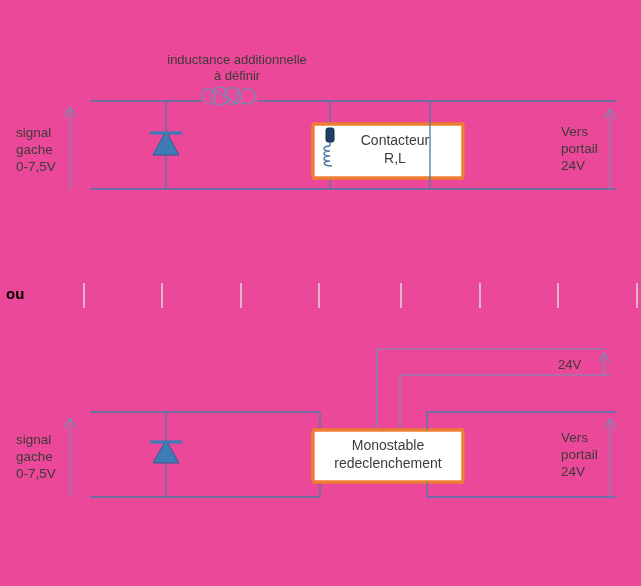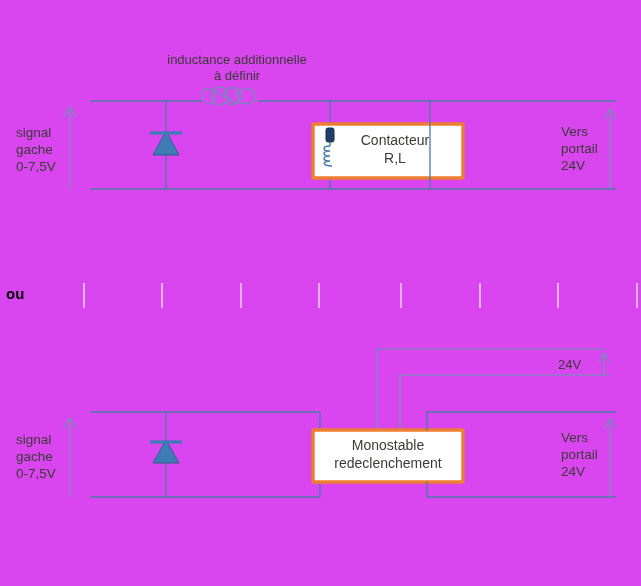--- a/index.html
+++ b/index.html
@@ -8,21 +8,21 @@
     padding: 0;
     background: #ffffff;
   }
   body {
     font-family: "Liberation Sans", sans-serif;
   }
   #canvas {
     position: relative;
     width: 641px;
     height: 586px;
-    background: #d946ef;
+    background: #ec4899;
     overflow: hidden;
   }
   #canvas > svg {
     position: absolute;
     top: 0;
     left: 0;
   }
   text {
     font-family: "Liberation Sans", sans-serif;
     fill: #3b3b38;

